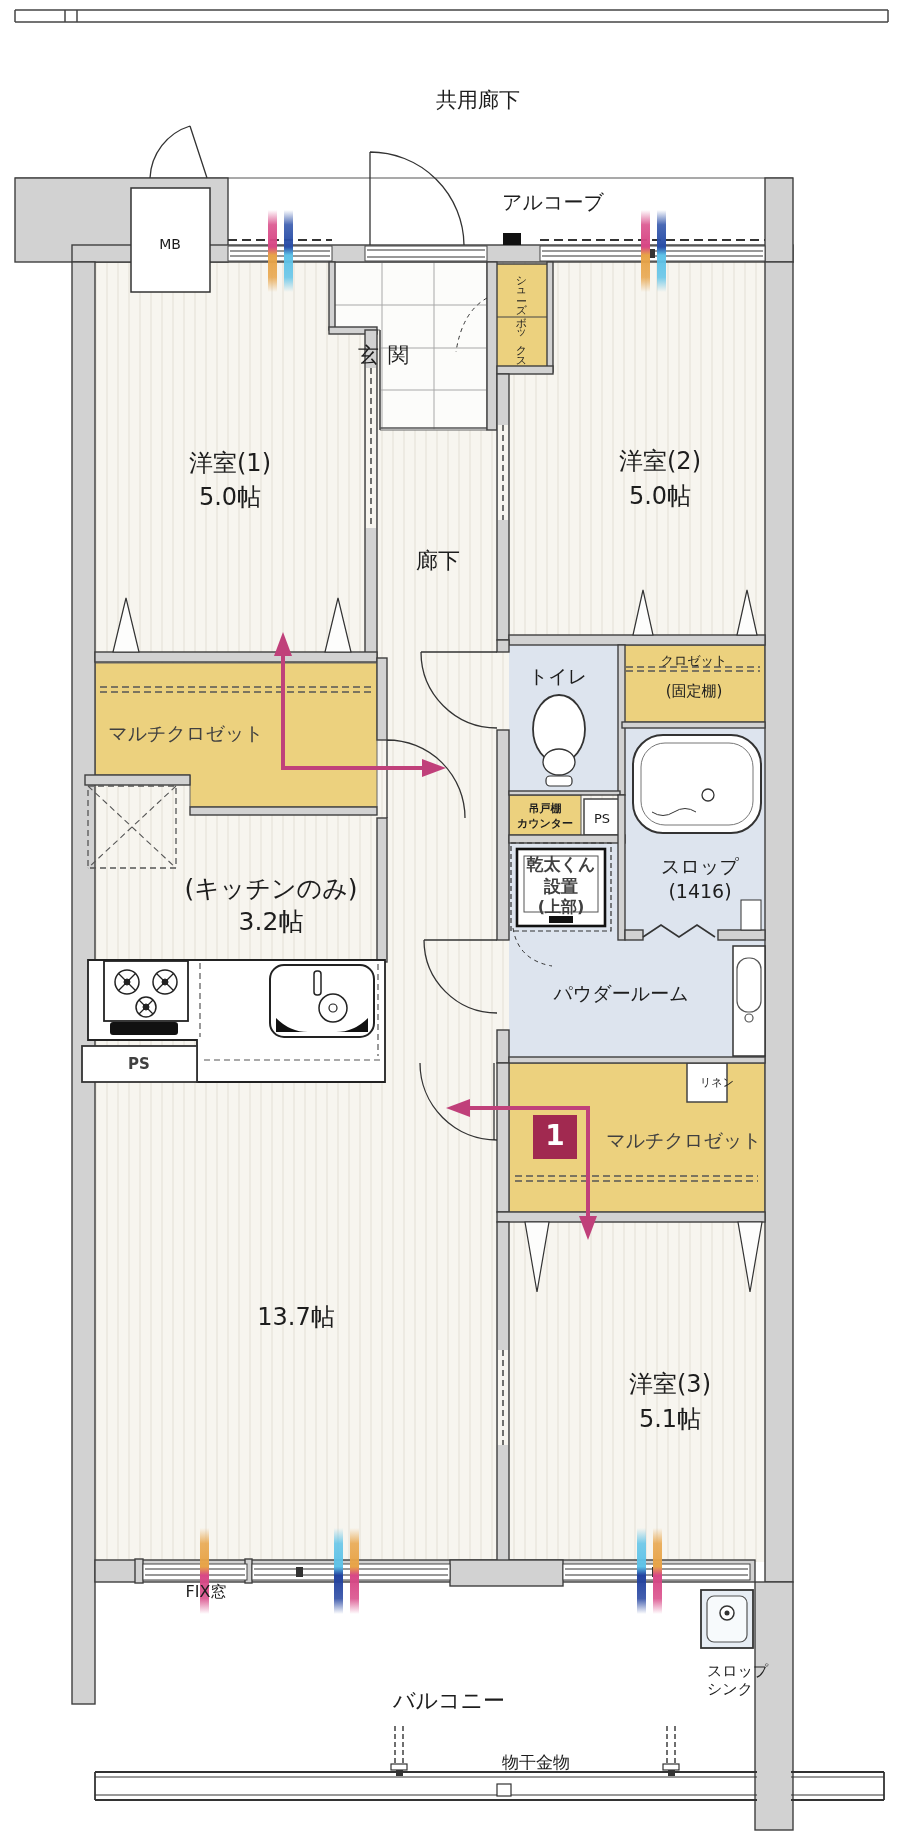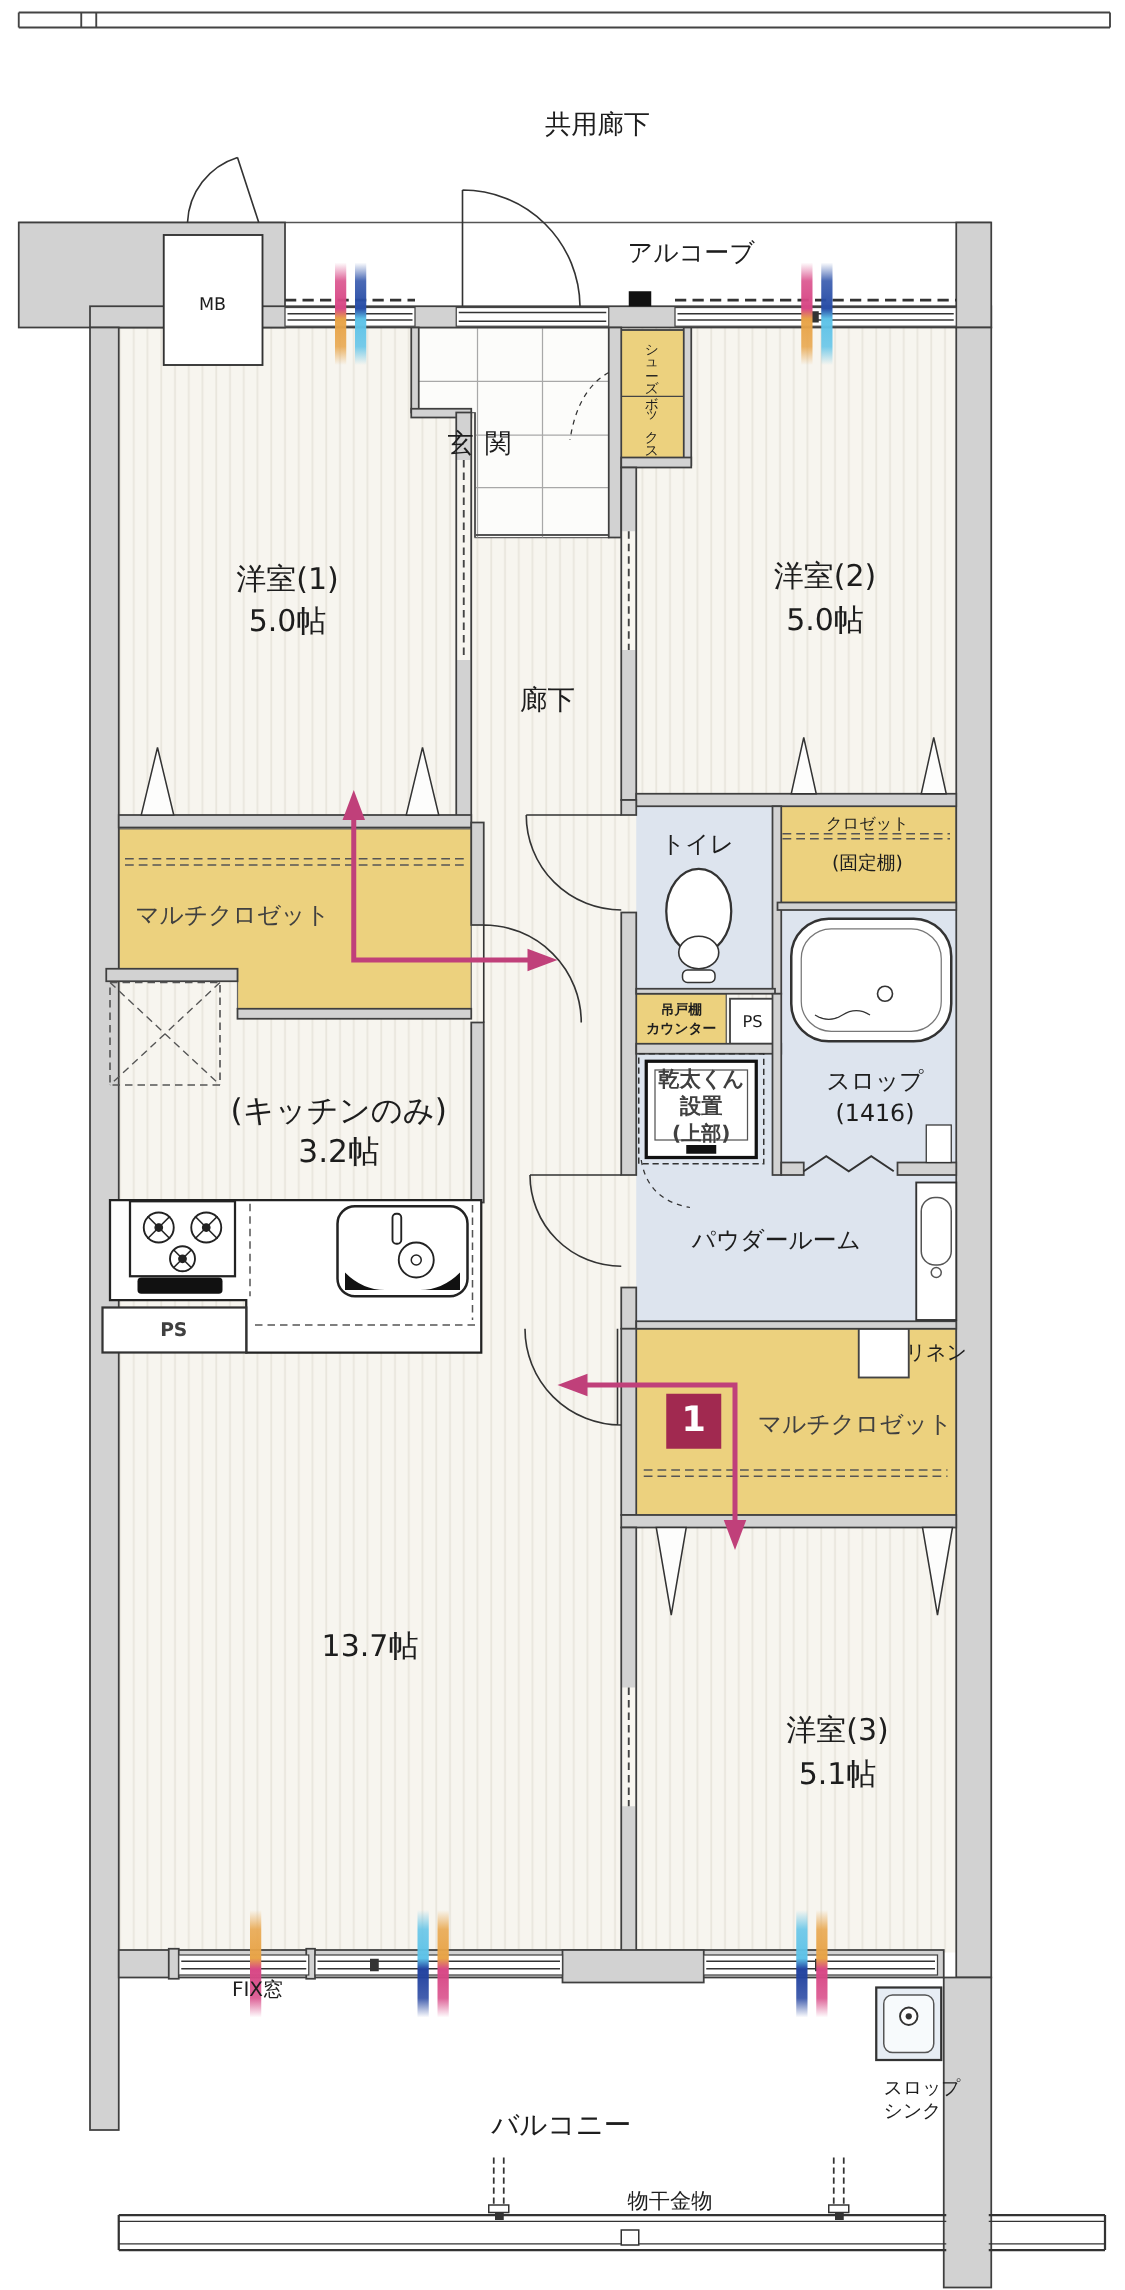--- a/index.html
+++ b/index.html
@@ -358,21 +358,21 @@
   <div class="lbl" style="left:271px;top:921px;font-size:25px">3.2帖</div>
   <div class="lbl bold" style="left:545px;top:808px;font-size:11px">吊戸棚</div>
   <div class="lbl bold" style="left:545px;top:823px;font-size:11px">カウンター</div>
   <div class="lbl" style="left:602px;top:818px;font-size:13px">PS</div>
   <div class="lbl pink bold" style="left:561px;top:864px;font-size:17px">乾太くん</div>
   <div class="lbl pink bold" style="left:561px;top:886px;font-size:17px">設置</div>
   <div class="lbl pink bold" style="left:561px;top:907px;font-size:16px">(上部)</div>
   <div class="lbl" style="left:700px;top:866px;font-size:19px">スロップ</div>
   <div class="lbl" style="left:700px;top:891px;font-size:19px">(1416)</div>
   <div class="lbl" style="left:621px;top:993px;font-size:19px">パウダールーム</div>
-  <div class="lbl" style="left:749px;top:1082px;font-size:16px">リネン</div>
+  <div class="lbl" style="left:717px;top:1082px;font-size:11px">リネン</div>
   <div class="lbl white bold" style="left:555px;top:1136px;font-size:28px">1</div>
   <div class="lbl pink" style="left:684px;top:1140px;font-size:19px">マルチクロゼット</div>
   <div class="lbl" style="left:296px;top:1317px;font-size:24px">13.7帖</div>
   <div class="lbl" style="left:670px;top:1384px;font-size:24px">洋室(3)</div>
   <div class="lbl" style="left:670px;top:1419px;font-size:24px">5.1帖</div>
   <div class="lbl" style="left:206px;top:1592px;font-size:16px">FIX窓</div>
   <div class="lbl left" style="left:707px;top:1671px;font-size:15px">スロップ</div>
   <div class="lbl left" style="left:707px;top:1689px;font-size:15px">シンク</div>
   <div class="lbl" style="left:449px;top:1701px;font-size:22px">バルコニー</div>
   <div class="lbl" style="left:536px;top:1762px;font-size:17px">物干金物</div>

